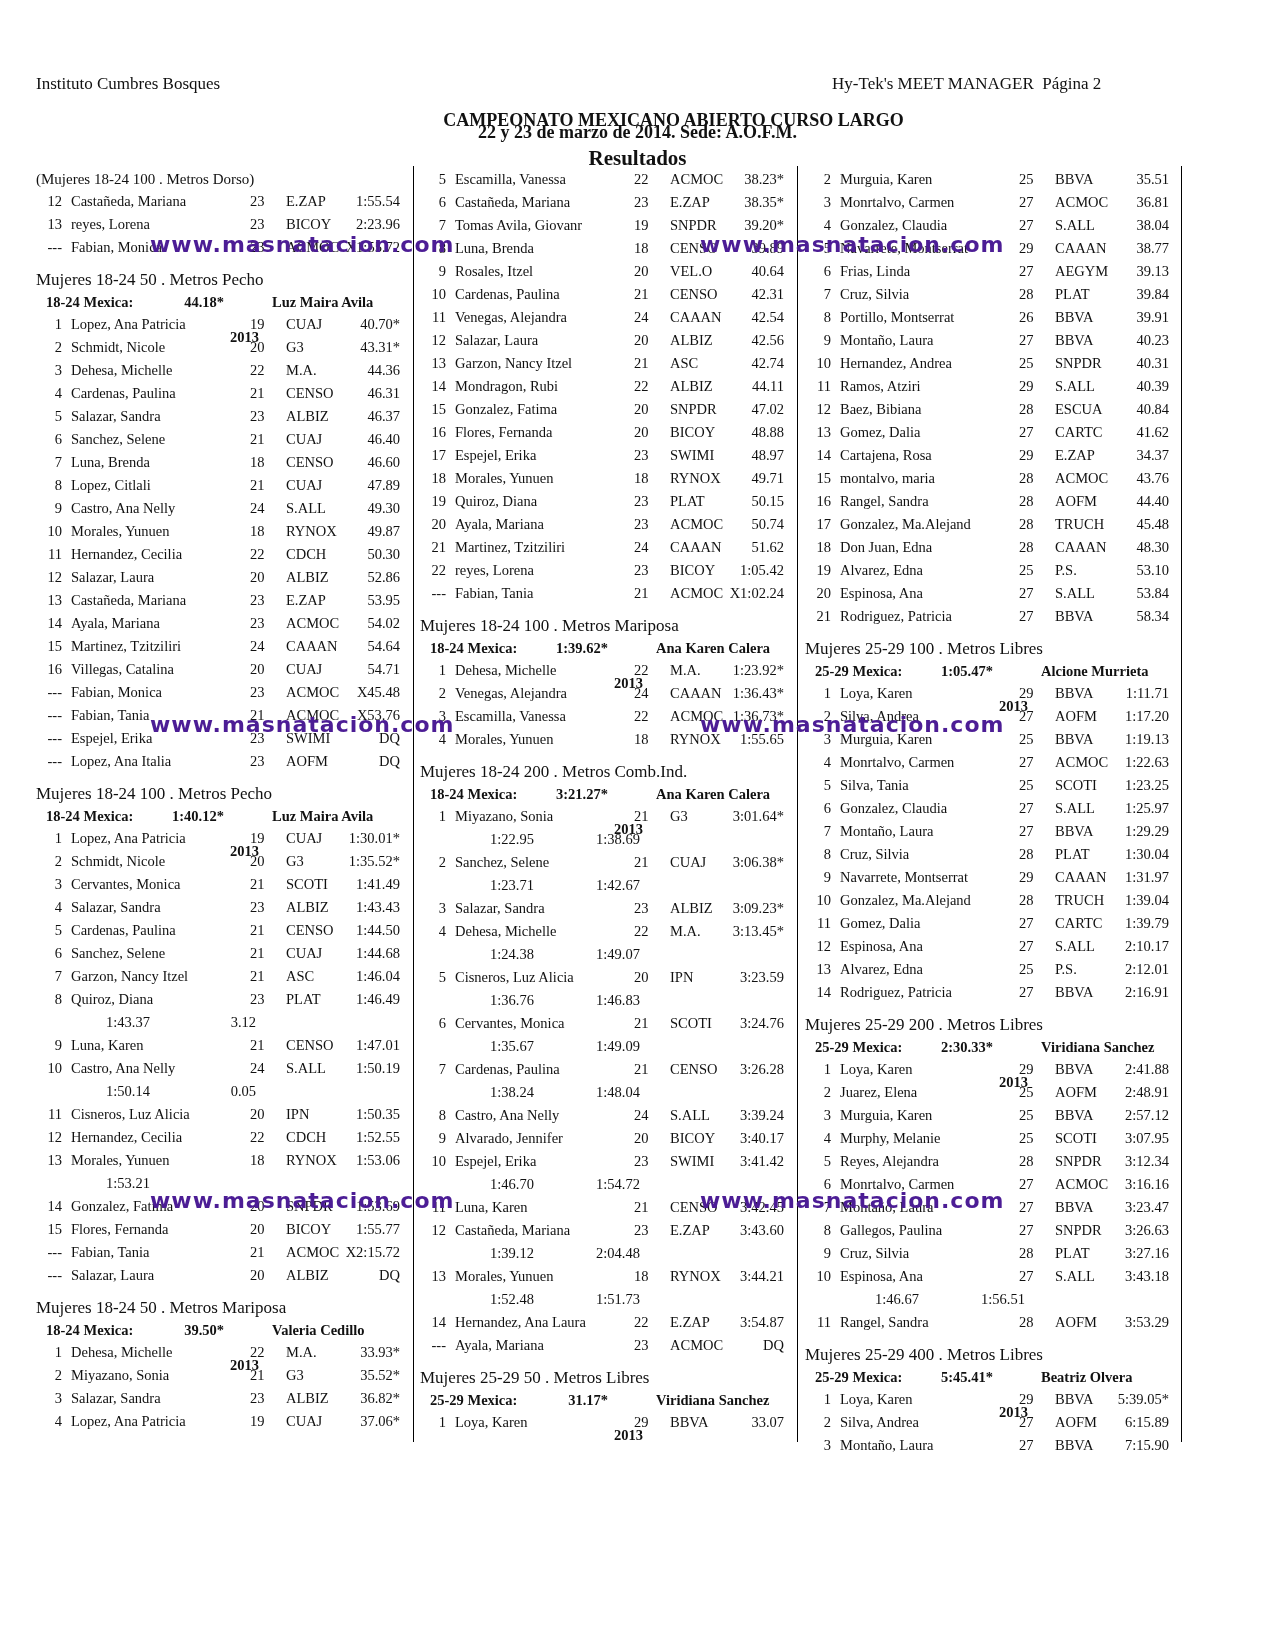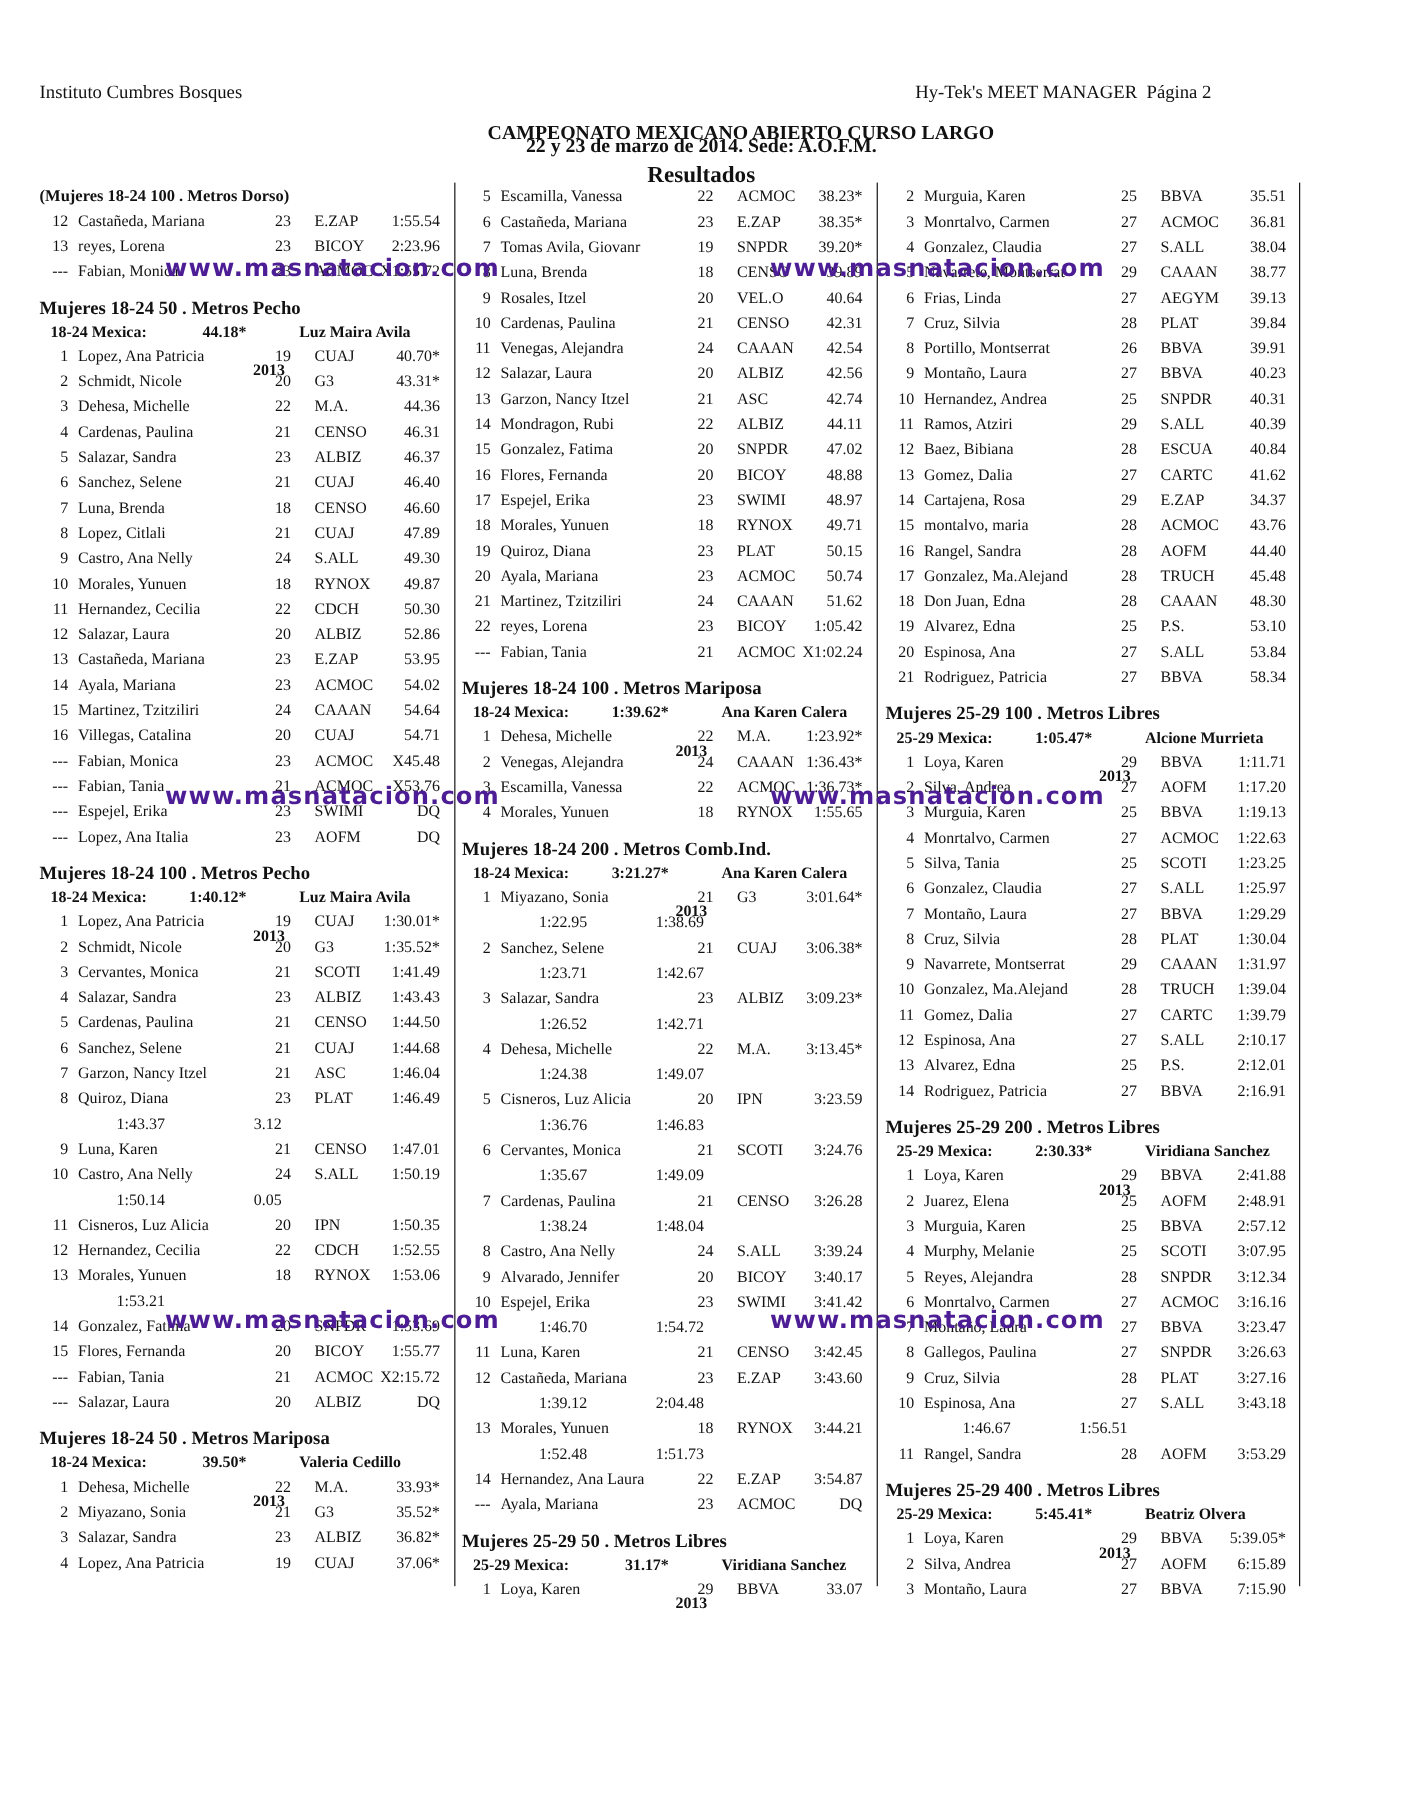--- a/index.html
+++ b/index.html
@@ -20,21 +20,21 @@
   .v3 { left:1181px; }
   .row { height:23px; line-height:23px; position:relative; white-space:nowrap; }
   .row span { position:absolute; top:0; }
   .pl { left:0; width:26px; text-align:right; }
   .nm { left:35px; width:178px; overflow:hidden; }
   .ag { left:214px; width:20px; }
   .tm { left:250px; }
   .rs { left:290px; width:74px; text-align:right; }
   .split1 { left:70px; width:70px; text-align:left; }
   .split2 { left:150px; width:70px; text-align:right;font-family:Liberation Serif, serif; }
-  .ev-title { font-weight:bold; font-size:17px; height:22px; line-height:22px; margin-top:10px; white-space:nowrap; }
+  .ev-title { font-weight:normal; font-size:17px; height:22px; line-height:22px; margin-top:10px; white-space:nowrap; }
   .ev-title.first { margin-top:0; font-size:15px; }
   .rec { font-weight:bold; font-size:14.5px; height:22px; line-height:22px; position:relative; white-space:nowrap; }
   .rec span { position:absolute; top:0; }
   .rec .rl { left:10px; }
   .rec .rt { left:120px; width:68px; text-align:right; }
   .rec .ry { left:194px;margin-top:35px; }
   .rec .rh { left:236px; }
   .wm { position:absolute; color:#4c1d95; font-family:"DejaVu Sans",sans-serif; font-weight:bold; font-size:22px; letter-spacing:1px; }
 </style>
 </head>
@@ -593,24 +593,20 @@
       <span class="split2">1:42.67</span>
     </div>
     <div class="row">
       <span class="pl">3</span>
       <span class="nm">Salazar, Sandra</span>
       <span class="ag">23</span>
       <span class="tm">ALBIZ</span>
       <span class="rs">3:09.23*</span>
     </div>
     <div class="row">
-      <span class="split1">1:26.52</span>
-      <span class="split2">1:42.71</span>
-    </div>
-    <div class="row">
       <span class="pl">4</span>
       <span class="nm">Dehesa, Michelle</span>
       <span class="ag">22</span>
       <span class="tm">M.A.</span>
       <span class="rs">3:13.45*</span>
     </div>
     <div class="row">
       <span class="split1">1:24.38</span>
       <span class="split2">1:49.07</span>
     </div>

